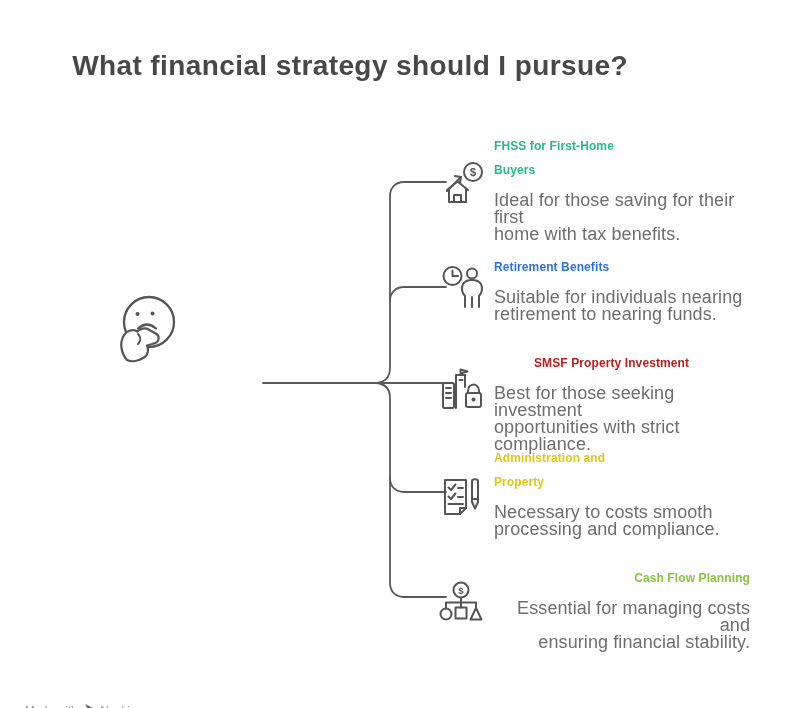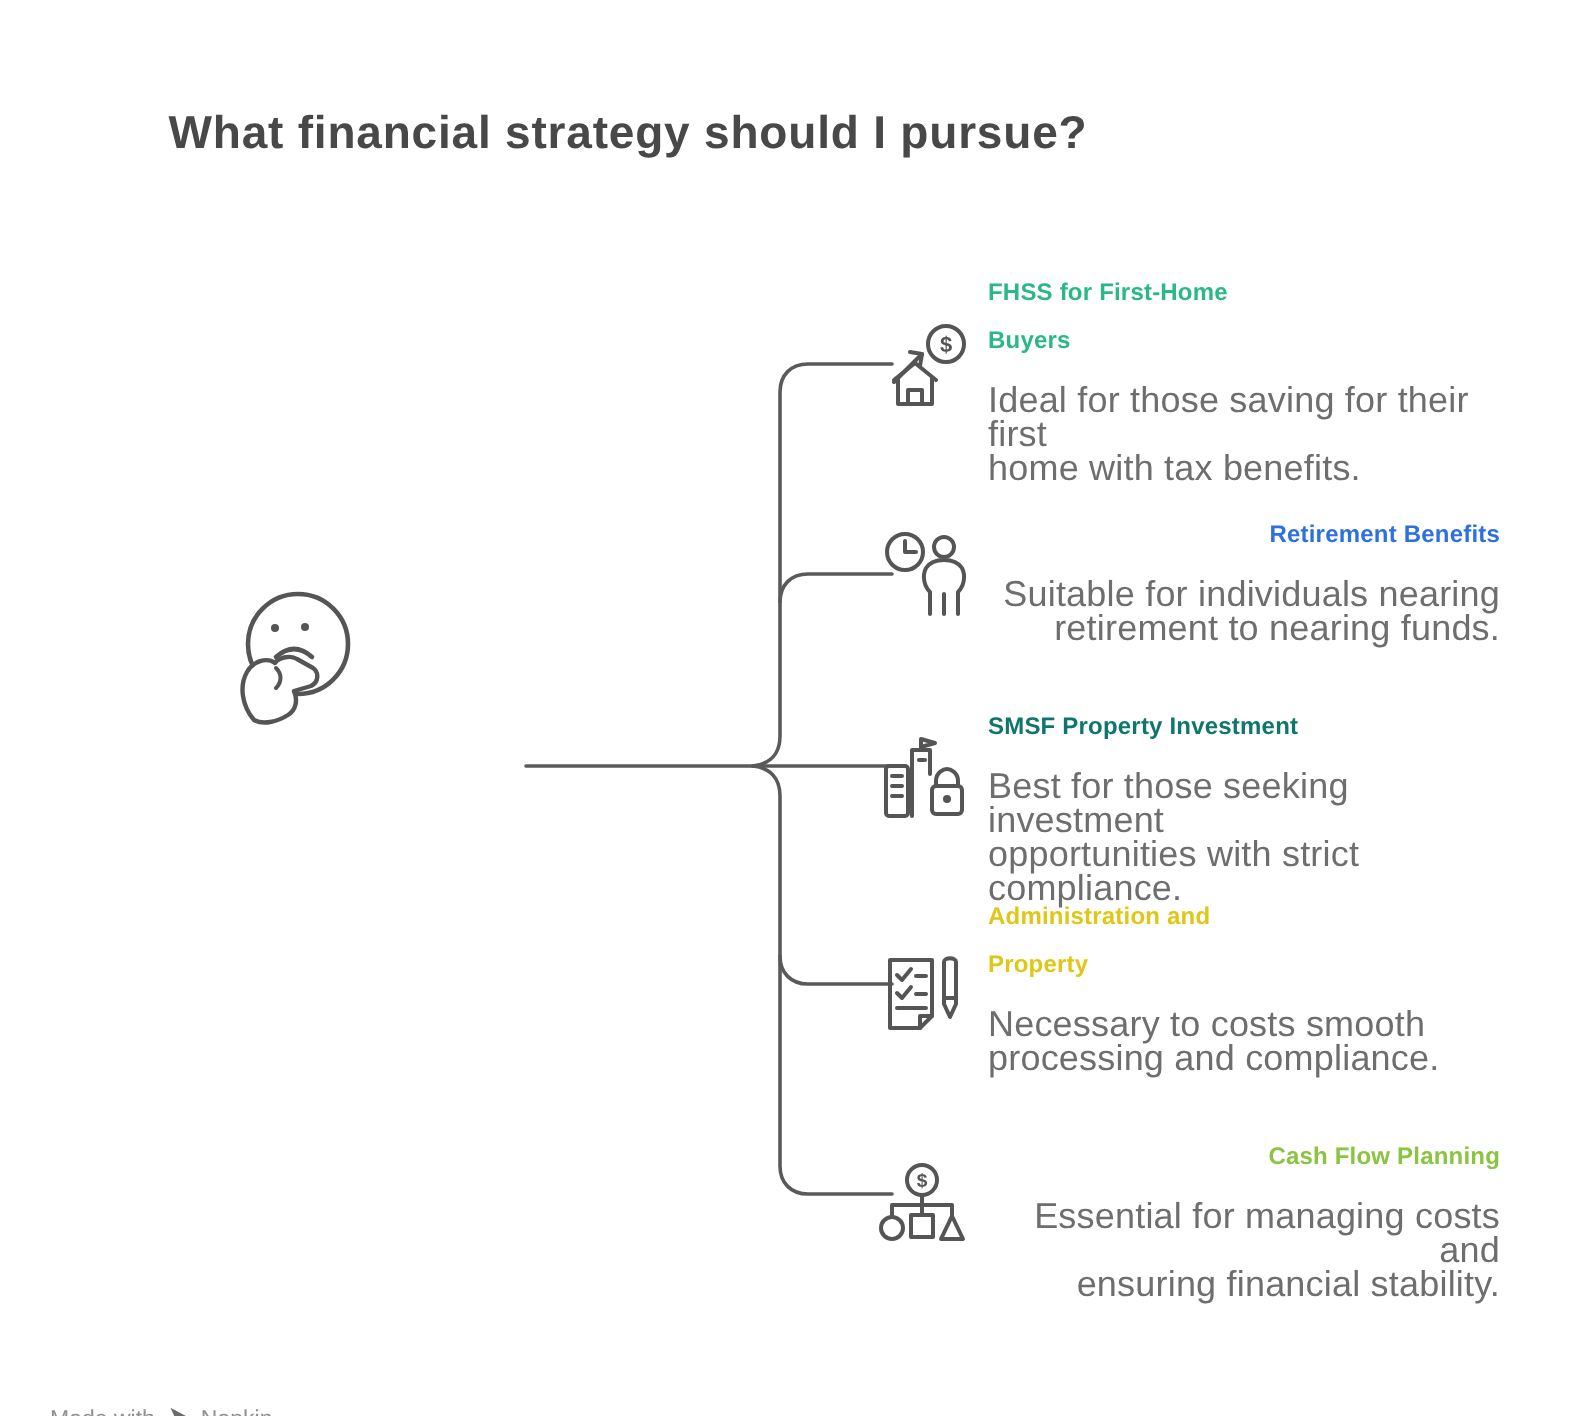--- a/index.html
+++ b/index.html
@@ -2,21 +2,21 @@
 <html><head>
 <meta charset="utf-8">
 <style>
   html,body{margin:0;padding:0;background:#fff;}
   .canvas{
     position:relative;width:792px;height:708px;background:#ffffff;
     font-family:"Liberation Sans",sans-serif;overflow:hidden;
   }
   .title{
     position:absolute;top:52px;left:0;width:628px;margin:0;
-    text-align:center;font-size:23px;line-height:28px;font-weight:bold;
+    text-align:right;font-size:28px;line-height:28px;font-weight:bold;
     letter-spacing:.4px;color:#484848;
   }
   svg.overlay{position:absolute;top:0;left:0;}
   .overlay path,.overlay circle{vector-effect:non-scaling-stroke;}
   .item{position:absolute;left:494px;width:256px;}
   .item h2{
     margin:0 0 10px 0;font-size:12px;line-height:24px;font-weight:bold;
     white-space:pre-line;letter-spacing:.1px;
   }
   .item p{
@@ -25,21 +25,21 @@
   }
   .item-icon{position:absolute;width:46px;height:46px;}
   .icon-stroke{fill:none;stroke:#555;stroke-width:2;stroke-linecap:round;stroke-linejoin:round;}
   .icon-text{fill:#555;stroke:none;font-family:"Liberation Sans",sans-serif;font-weight:bold;text-anchor:middle;}
   .pos-icon1{left:440px;top:160px;}
   .pos-icon2{left:441px;top:263px;}
   .pos-icon3{left:438px;top:367px;}
   .pos-icon4{left:439px;top:473px;}
   .pos-icon5{left:438px;top:581px;}
   .pos-item1{top:134px;}
-  .pos-item2{top:255px;text-align:right;}
+  .pos-item2{top:255px;}
   .pos-item3{top:351px;}
   .pos-item4{top:446px;}
   .pos-item5{top:566px;text-align:right;}
   .watermark{
     position:absolute;left:25px;top:703px;display:flex;align-items:center;gap:5px;
     font-size:11.5px;color:#8f8f8f;cursor:pointer;
   }
   .watermark svg{display:block;}
 </style>
 </head>
@@ -107,21 +107,21 @@
       <path d="M8,21 h5 M8,26 h5 M8,31 h5"></path>
       <path d="M18,41 V8 H27 V20"></path>
       <path d="M21.5,13 h3"></path>
       <path d="M22.5,8 V2.5 L29.5,4.5 L22.5,6.5"></path>
       <path d="M30,26 V23.5 C30,19 34,17.5 35.5,17.5 C37,17.5 41,19 41,23.5 V26"></path>
       <rect x="28" y="26" width="15" height="14" rx="2"></rect>
     </g>
     <circle cx="35.5" cy="32.5" r="2" fill="#555"></circle>
   </svg>
   <div class="item pos-item3">
-    <h2 style="color: #0f766e;">SMSF Property Investment</h2>
+    <h2 style="color: #b91c1c; margin-left: 40px;">SMSF Property Investment</h2>
     <p>Best for those seeking investment
 opportunities with strict compliance.</p>
   </div>
 
   <svg class="item-icon pos-icon4" viewBox="0 0 46 46">
     <g class="icon-stroke">
       <path d="M6,7 H27 V35 L21,41 H6 Z"></path>
       <path d="M27,35 H21 V41"></path>
       <path d="M9.5,14.5 L12,17 L16.5,11.5"></path>
       <path d="M9.5,23.5 L12,26 L16.5,20.5"></path>

